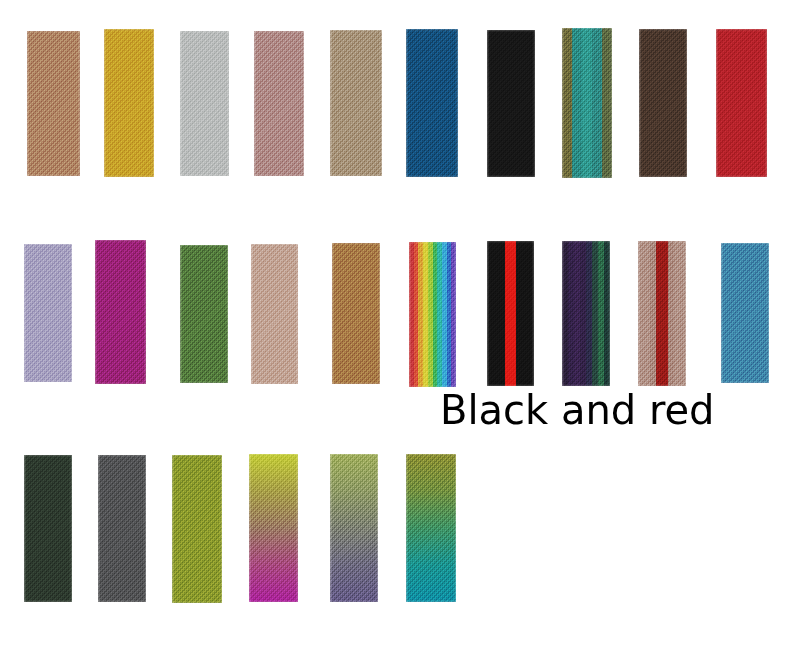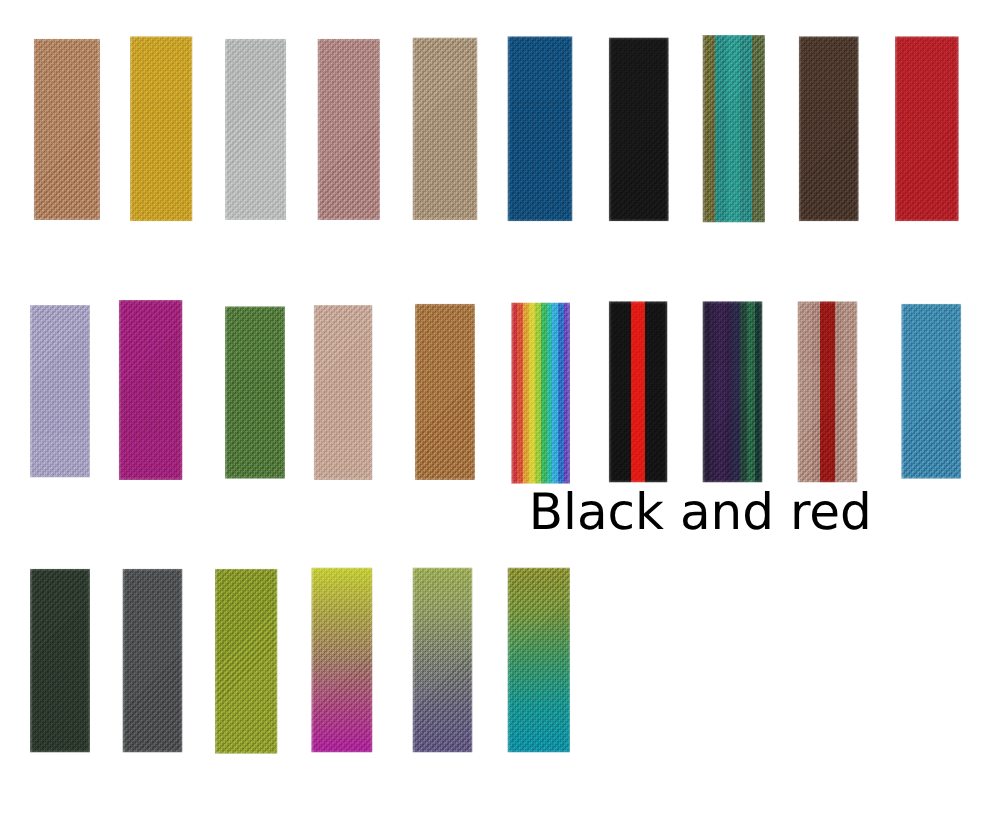--- a/index.html
+++ b/index.html
@@ -228,13 +228,13 @@
         <div class="edge"></div>
       </div>
       <div class="swatch" title="olive to teal gradient" style="left: 406px; top: 454px; width: 50px; height: 148px;">
         <div class="fill" style="background: linear-gradient(rgb(139, 143, 51), rgb(115, 144, 63), rgb(63, 146, 99), rgb(26, 147, 144), rgb(15, 143, 164));"></div>
         <div class="weave"></div>
         <div class="edge"></div>
       </div>
     </div>
   </div>
 
-<div class="caption" style="left: 423px; top: 390px; font-size: 40px; color: rgb(0, 0, 0);">Black and red</div>
+<div class="caption" style="left: 440px; top: 390px; font-size: 40px; color: rgb(0, 0, 0);">Black and red</div>
 
 </body></html>

